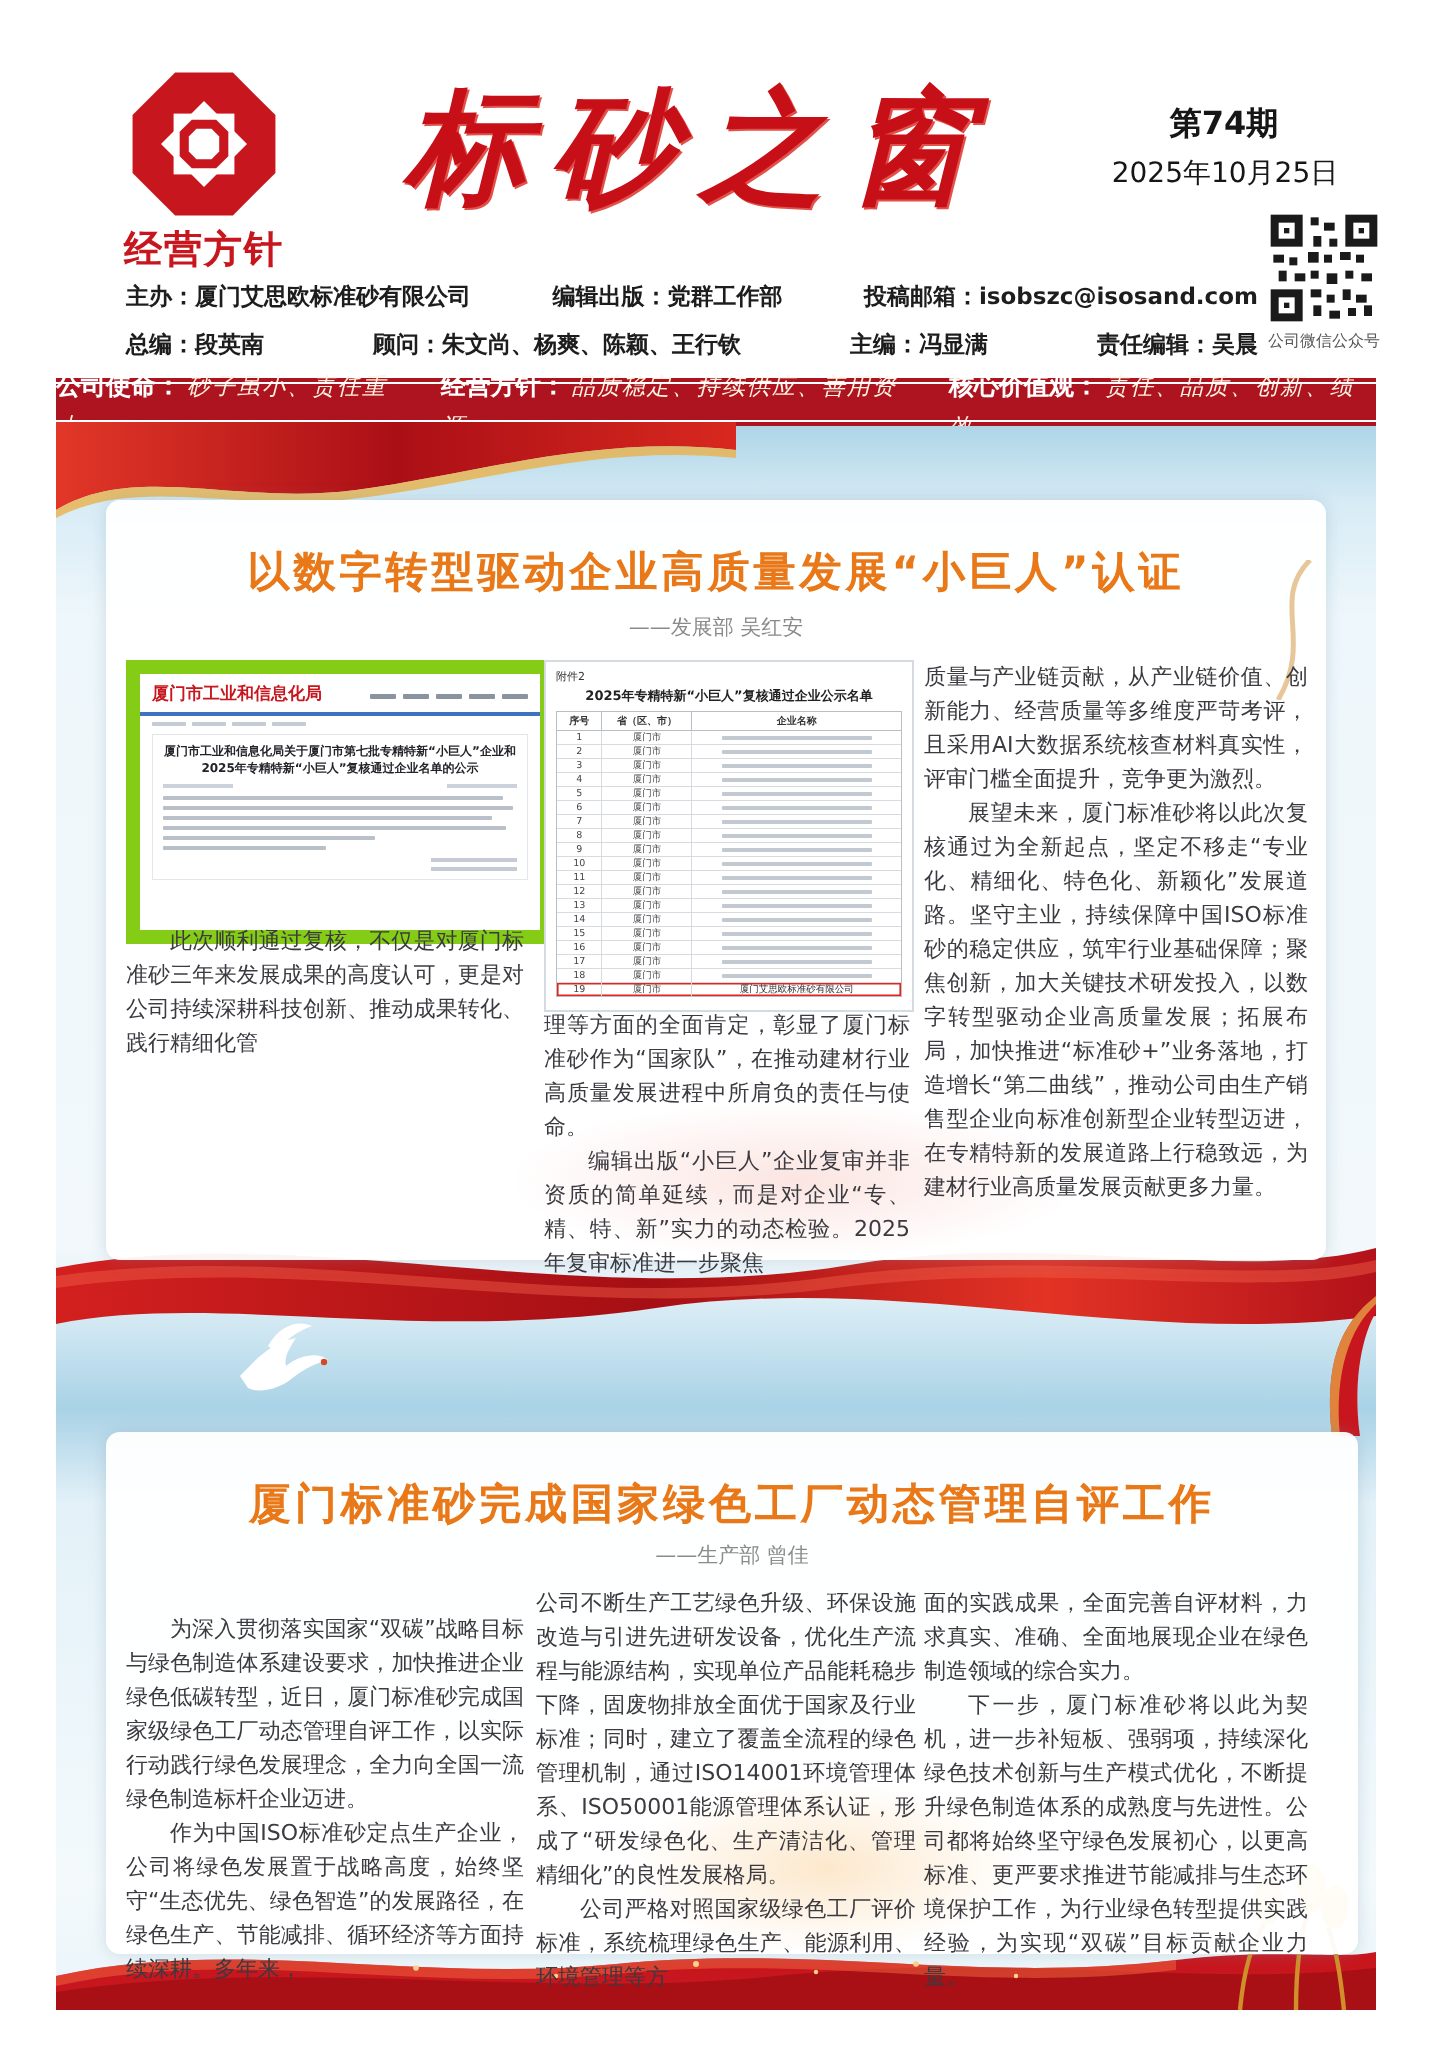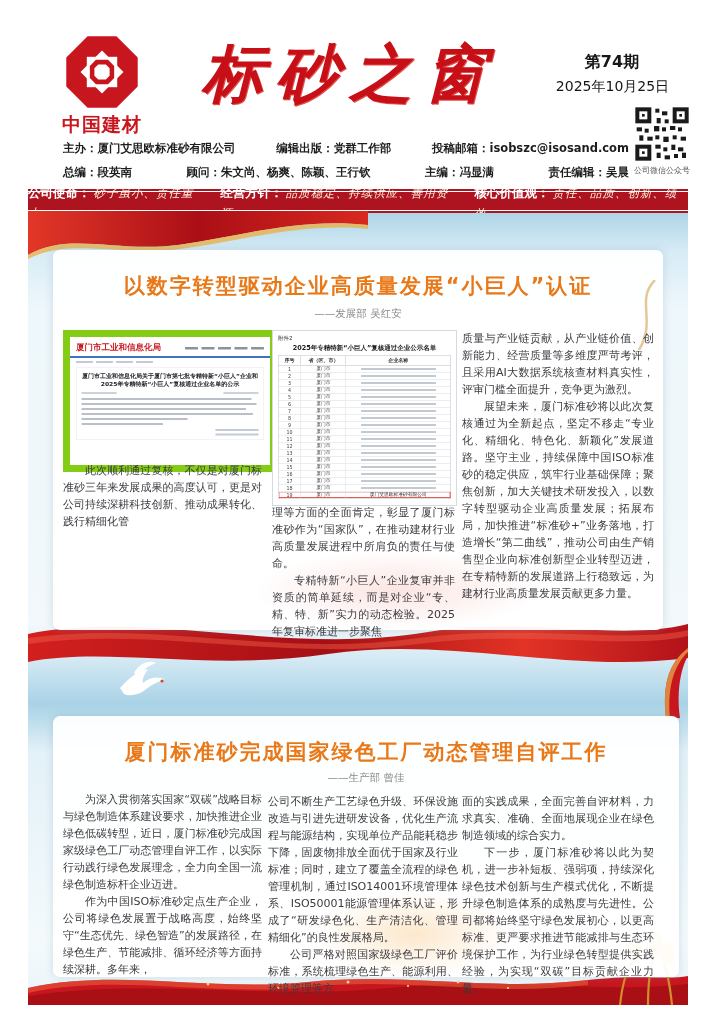--- a/index.html
+++ b/index.html
@@ -45,21 +45,21 @@
   .a-title{position:absolute;left:0;top:22px;width:100%;text-align:center;margin:0;
         font-size:21px;font-weight:bold;color:#e87818;letter-spacing:2px;}
   .byline{position:absolute;left:0;width:100%;text-align:center;font-size:10.5px;color:#8a8a8a;}
   #panel1 .byline{top:57px;} #panel2 .byline{top:55px;}
   .col{position:absolute;}
   .col p{margin:0;text-indent:2em;font-size:11px;line-height:17px;text-align:justify;color:#3a3a40;}
   .col.cont p:first-child{text-indent:0;}
   #panel1 .c1{left:10px;top:212px;width:199px;}
   #panel1 .c2{left:219px;top:254px;width:183px;}
   #panel1 .c3{left:409px;top:80px;width:192px;}
-  #panel2 .c1{left:10px;top:75px;width:199px;}
+  #panel2 .c1{left:10px;top:90px;width:199px;}
   #panel2 .c2{left:215px;top:77px;width:190px;}
   #panel2 .c3{left:409px;top:77px;width:192px;}
   .lotus{position:absolute;left:260px;top:175px;width:200px;height:86px;border-radius:50%;
          background:radial-gradient(ellipse at center,rgba(246,178,86,.30),rgba(246,178,86,0) 70%);}
   .deco1{position:absolute;left:200px;top:300px;width:290px;height:80px;border-radius:50%;
          background:radial-gradient(ellipse at center,rgba(224,70,45,.14),rgba(224,70,45,0) 70%);}
 
   
   .fig1{position:absolute;left:10px;top:80px;width:200px;height:128px;margin:0;background:#fff;
         border:7px solid #84cc16;overflow:hidden;}
@@ -112,21 +112,21 @@
 <div class="page">
 
   <div class="logo">
     <svg viewBox="0 0 100 100">
       <polygon points="31,3 69,3 97,31 97,69 69,97 31,97 3,69 3,31" fill="#c8161e"></polygon>
       <rect x="30" y="30" width="40" height="40" fill="#ffffff"></rect>
       <rect x="30" y="30" width="40" height="40" fill="#ffffff" transform="rotate(45 50 50)"></rect>
       <polygon points="42,34 58,34 66,42 66,58 58,66 42,66 34,58 34,42" fill="#c8161e"></polygon>
       <polygon points="45,40 55,40 60,45 60,55 55,60 45,60 40,55 40,45" fill="#ffffff"></polygon>
     </svg>
-    <div class="logo-text">中国建材</div>
+    <div class="logo-text">经营方针</div>
   </div>
 
   <div class="masthead-title">标砂之窗</div>
   <div class="issue">第74期</div>
   <div class="date">2025年10月25日</div>
 
   <svg class="qr" viewBox="0 0 42 42">
     <rect x="0" y="0" width="42" height="42" fill="#fff"></rect>
     <g fill="#1a1a1a">
       <rect x="1" y="1" width="12" height="12"></rect>
@@ -425,21 +425,21 @@
             <span class="cr">厦门市</span>
             <span class="cm">厦门艾思欧标准砂有限公司</span>
           </div>
           </div>
       </div>
     </figure>
 
     <div class="col c2 cont">
 
     <p>理等方面的全面肯定，彰显了厦门标准砂作为“国家队”，在推动建材行业高质量发展进程中所肩负的责任与使命。</p>
-        <p>专精特新“小巨人”企业复审并非资质的简单延续，而是对企业“专、精、特、新”实力的动态检验。2025年复审标准进一步聚焦</p>
+        <p>编辑出版“小巨人”企业复审并非资质的简单延续，而是对企业“专、精、特、新”实力的动态检验。2025年复审标准进一步聚焦</p>
       </div>
     <div class="col c3 cont">
 
     <p>质量与产业链贡献，从产业链价值、创新能力、经营质量等多维度严苛考评，且采用AI大数据系统核查材料真实性，评审门槛全面提升，竞争更为激烈。</p>
         <p>展望未来，厦门标准砂将以此次复核通过为全新起点，坚定不移走“专业化、精细化、特色化、新颖化”发展道路。坚守主业，持续保障中国ISO标准砂的稳定供应，筑牢行业基础保障；聚焦创新，加大关键技术研发投入，以数字转型驱动企业高质量发展；拓展布局，加快推进“标准砂+”业务落地，打造增长“第二曲线”，推动公司由生产销售型企业向标准创新型企业转型迈进，在专精特新的发展道路上行稳致远，为建材行业高质量发展贡献更多力量。</p>
       </div>
   </section>
 
   <section class="panel" id="panel2">
     <div class="lotus"></div>

